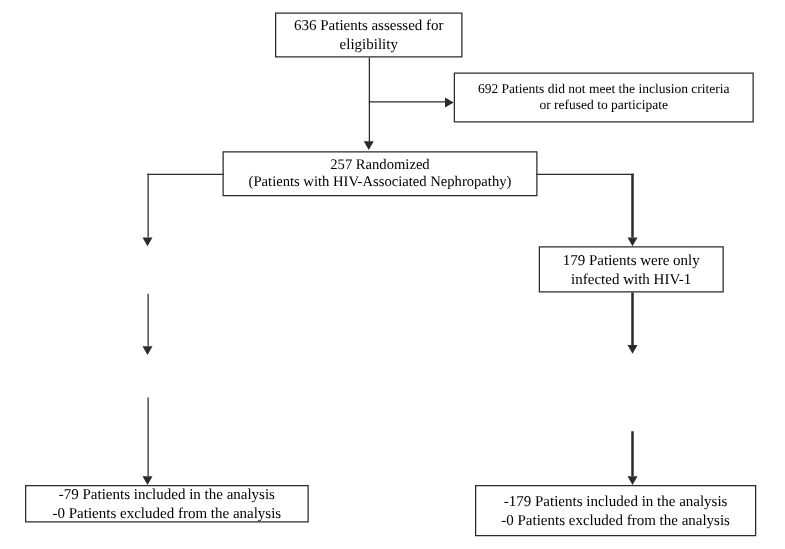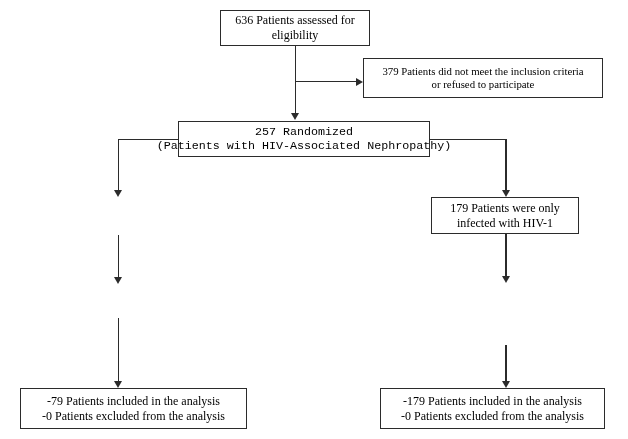--- a/index.html
+++ b/index.html
@@ -50,33 +50,33 @@
   }
 </style>
 </head>
 <body>
 
 <div id="diagram">
 
   <div class="box" style="left:220px; top:10px; width:150px; height:36px;">636 Patients assessed for
 eligibility</div>
 
-  <div class="box" style="left:363px; top:58px; width:240px; height:40px; font-size:10.8px;">379 Patients did not meet the inclusion criteria
+  <div class="box" style="left:363px; top:58px; width:240px; height:40px; font-size:10.8px;">692 Patients did not meet the inclusion criteria
 or refused to participate</div>
 
-  <div class="box" style="left:178px; top:121px; width:252px; height:36px; font-size:11.7px;font-family:Liberation Mono, monospace;">257 Randomized
+  <div class="box" style="left:178px; top:121px; width:252px; height:36px; font-size:11.7px;">257 Randomized
 (Patients with HIV-Associated Nephropathy)</div>
 
 
   <div class="box" style="left:431px; top:197px; width:148px; height:37px;">179 Patients were only
 infected with HIV-1</div>
 
 
 
-  <div class="box" style="left:20px; top:388px; width:227px; height:41px;">-79 Patients included in the analysis
+  <div class="box" style="left:20px; top:388px; width:227px; height:30px;">-79 Patients included in the analysis
 -0 Patients excluded from the analysis</div>
 
   <div class="box" style="left:380px; top:388px; width:225px; height:41px;">-179 Patients included in the analysis
 -0 Patients excluded from the analysis</div>
 
   <div class="line" style="left:294.5px; top:46px; width:1.5px; height:67px;"></div>
   <div class="arrow-down" style="left:291px; top:113px;"></div>
 
   <div class="line" style="left:295px; top:80.5px; width:61px; height:1.5px;"></div>
   <div class="arrow-right" style="left:356px; top:77.5px;"></div>

